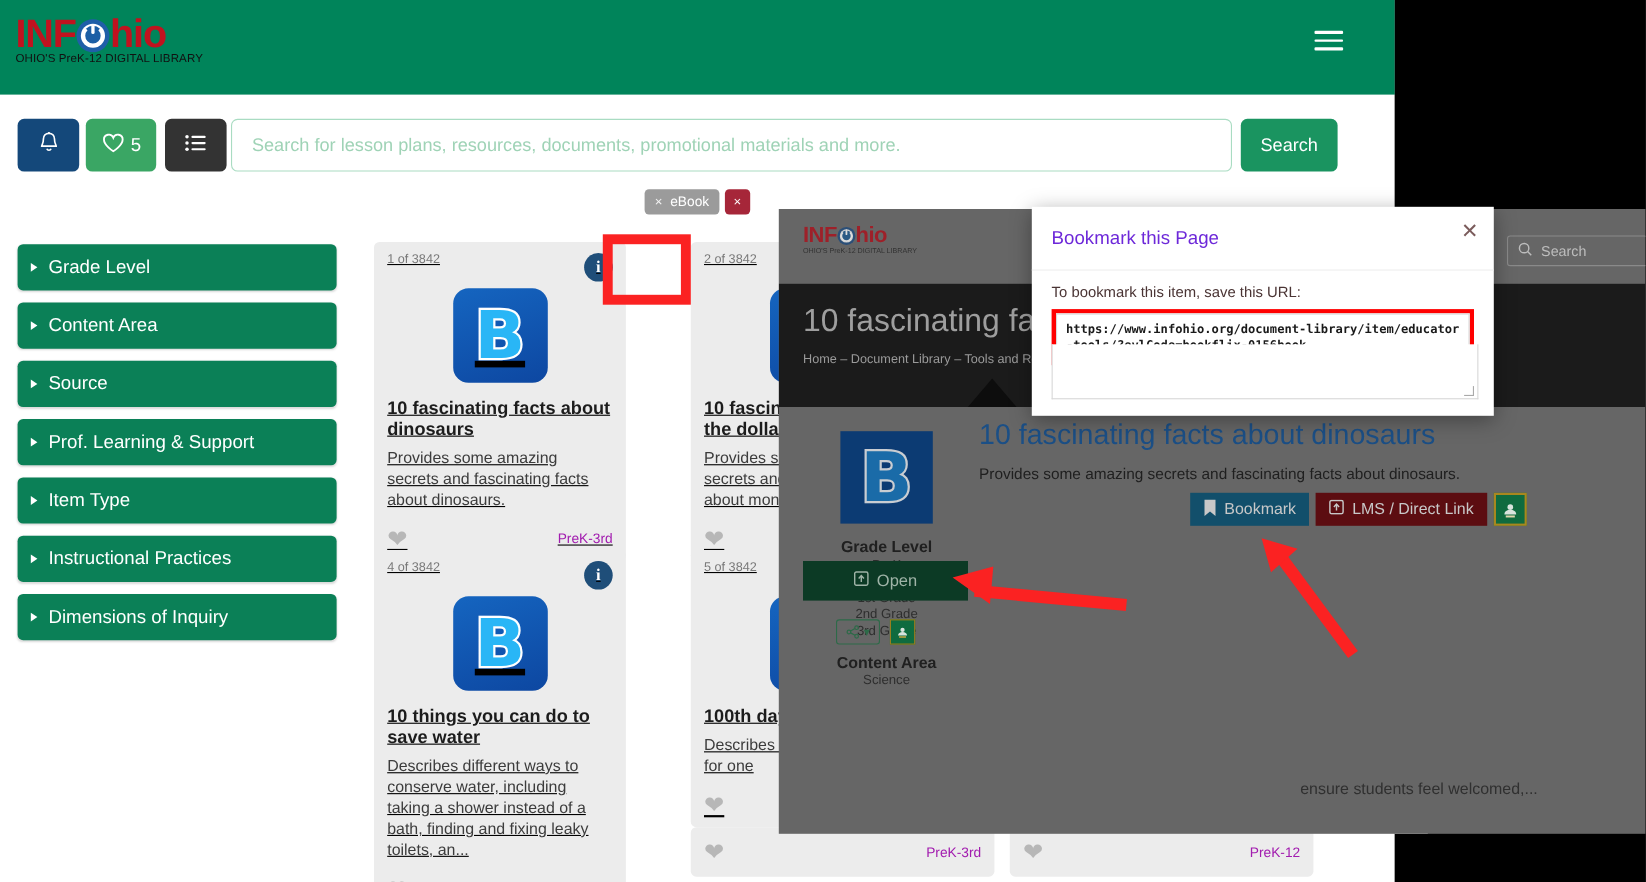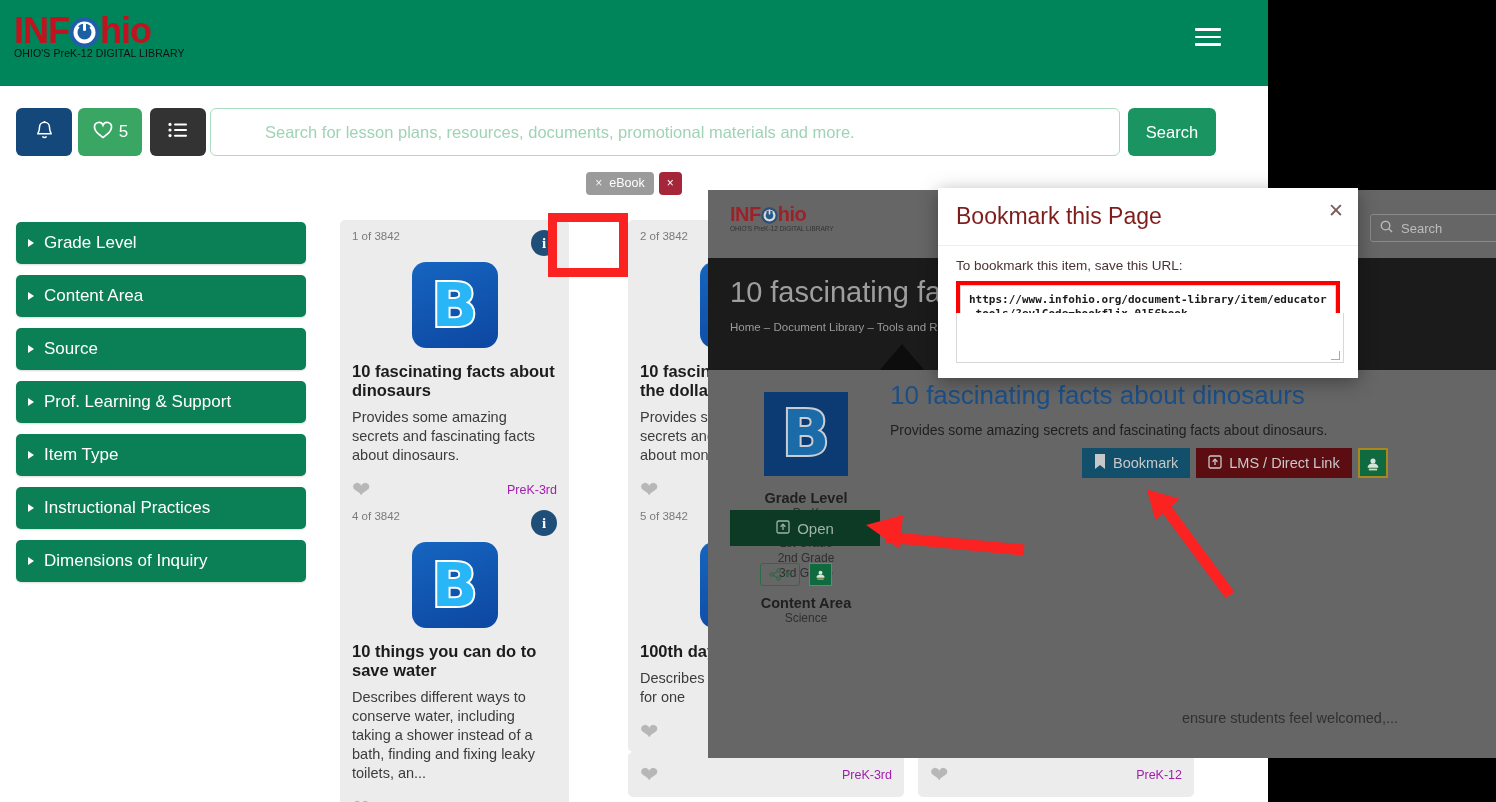--- a/index.html
+++ b/index.html
@@ -59,21 +59,20 @@
   .search-input-box {
     position: absolute; left: 210px; top: 22px;
     width: 910px; height: 48px;
     border: 1px solid #a9dcc2; border-radius: 6px; background: #fff;
     display: flex; align-items: center; padding: 0 18px;
   }
   .search-input-box input {
     border: none; outline: none; width: 100%;
     font-size: 16.5px; color: #4b4b4b; font-family: "Liberation Sans", sans-serif;
     background: transparent;
-    margin-left: 36px;
   }
   .search-input-box input::placeholder { color: #9fd3b6; }
   .search-btn {
     position: absolute; left: 1128px; top: 22px;
     width: 88px; height: 48px; background: #1a9460; border: none;
     border-radius: 6px; color: #fff; font-size: 16.5px; cursor: pointer;
     font-family: "Liberation Sans", sans-serif;
   }
 
   
@@ -105,21 +104,21 @@
   .facet .caret {
     width: 0; height: 0; border-left: 6px solid #fff;
     border-top: 4.5px solid transparent; border-bottom: 4.5px solid transparent;
     margin-right: 10px;
   }
 
   
   .cards { position: absolute; left: 340px; top: 220px; }
   .card {
     position: absolute; width: 229px;
-    background: #ececec; border-radius: 5px; padding: 10px 12px 0 12px;
+    background: #ececec; border-radius: 5px; padding: 10px 12px 0 12px; text-decoration: underline;
   }
   .card-top { display: flex; justify-content: space-between; align-items: flex-start; }
   .card-idx { font-size: 11.5px; color: #7a7a7a; }
   .info-icon {
     width: 26px; height: 26px; border-radius: 50%;
     background: #1f4e79; color: #fff; font-size: 15px; font-weight: 700;
     display: flex; align-items: center; justify-content: center;
     font-family: "Liberation Serif", serif; cursor: pointer;
   }
   .card-thumb {
@@ -264,21 +263,21 @@
   
   .modal {
     position: absolute; left: 938px; top: 188px;
     width: 420px; height: 190px; background: #fff;
     box-shadow: 0 4px 18px rgba(0,0,0,.35);
   }
   .modal-head {
     position: relative; height: 58px; border-bottom: 1px solid #eee;
     display: flex; align-items: center; padding: 0 18px;
   }
-  .modal-title { font-size: 23px; color: #7f1d1d; font-weight: 400; }
+  .modal-title { font-size: 17px; color: #6d28d9; font-weight: 400; }
   .modal-close {
     position: absolute; right: 14px; top: 13px;
     font-size: 19px; color: #7b5c5c; cursor: pointer; line-height: 19px;
   }
   .modal-body { padding: 12px 18px 0 18px; }
   .modal-label { font-size: 13.5px; color: #4a3434; }
   .url-wrap {
     position: relative; margin-top: 8px;
     border: 4px solid #ff0000;
   }

